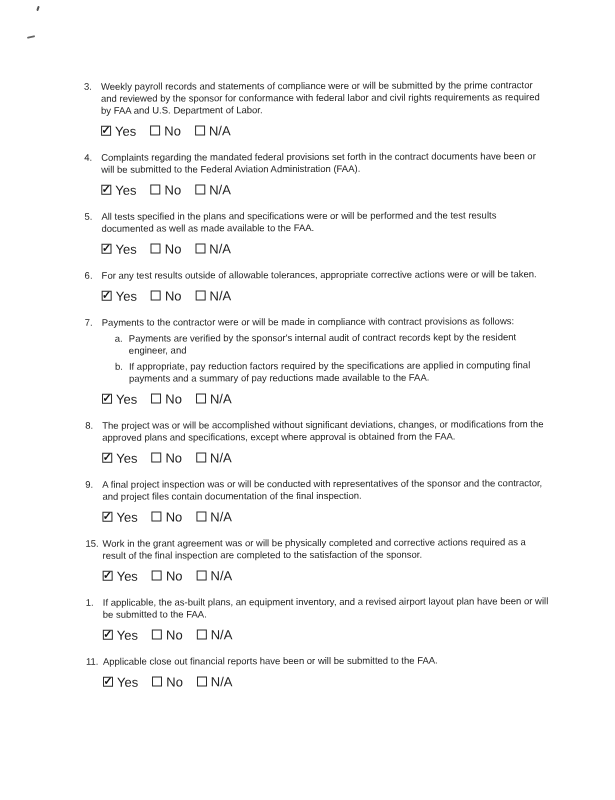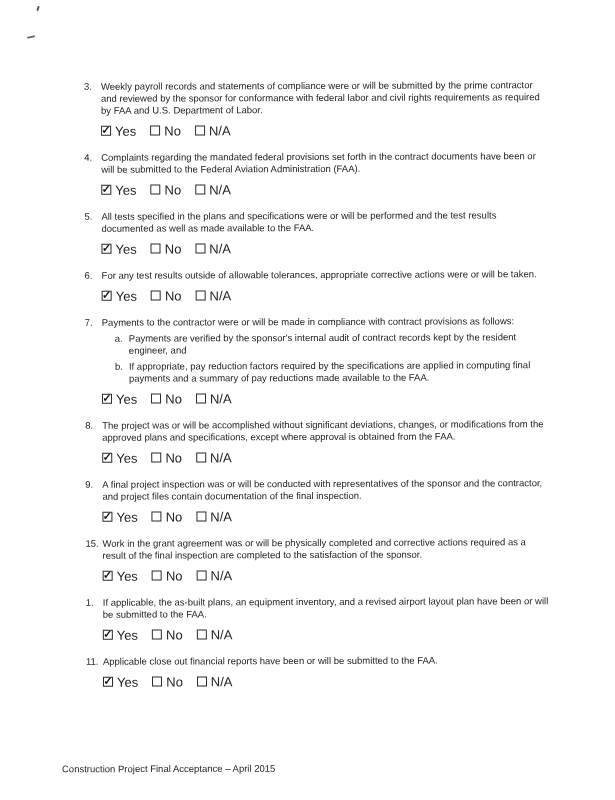--- a/index.html
+++ b/index.html
@@ -319,14 +319,13 @@
             </span>
             <span class="cb-group">
               <span class="checkbox"></span>
               <span class="cb-label">N/A</span>
             </span>
           </div>
     </div>
   </div>
 </div>
 
-  <div class="footer">Construction Project Final Acceptance – April 2015</div>
 </div>
 
 </body></html>

